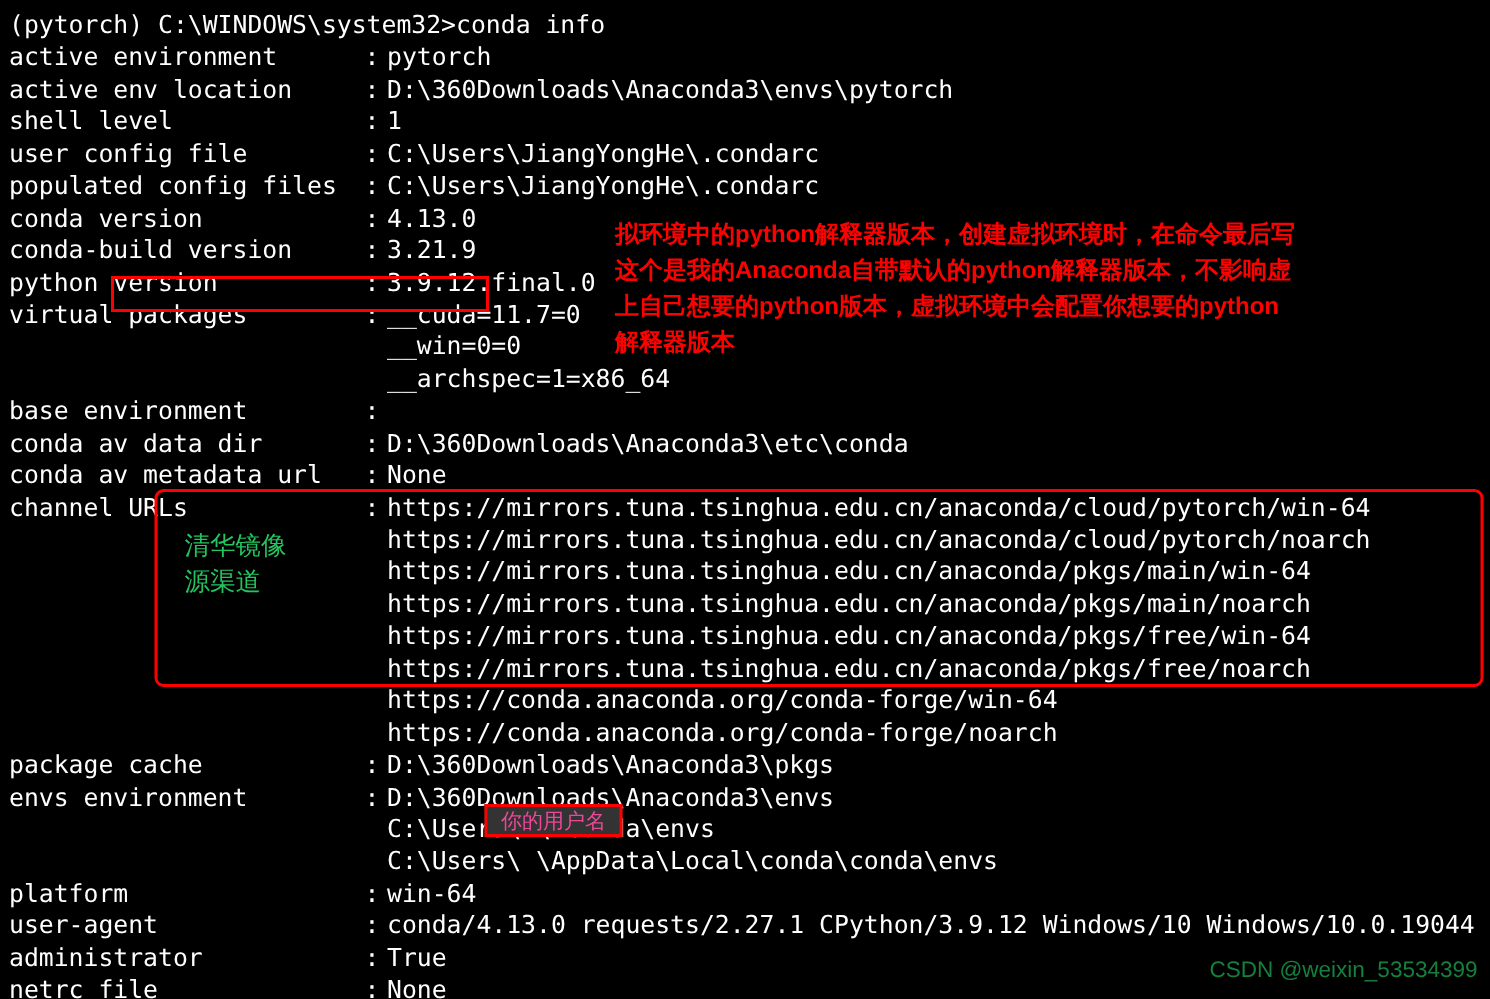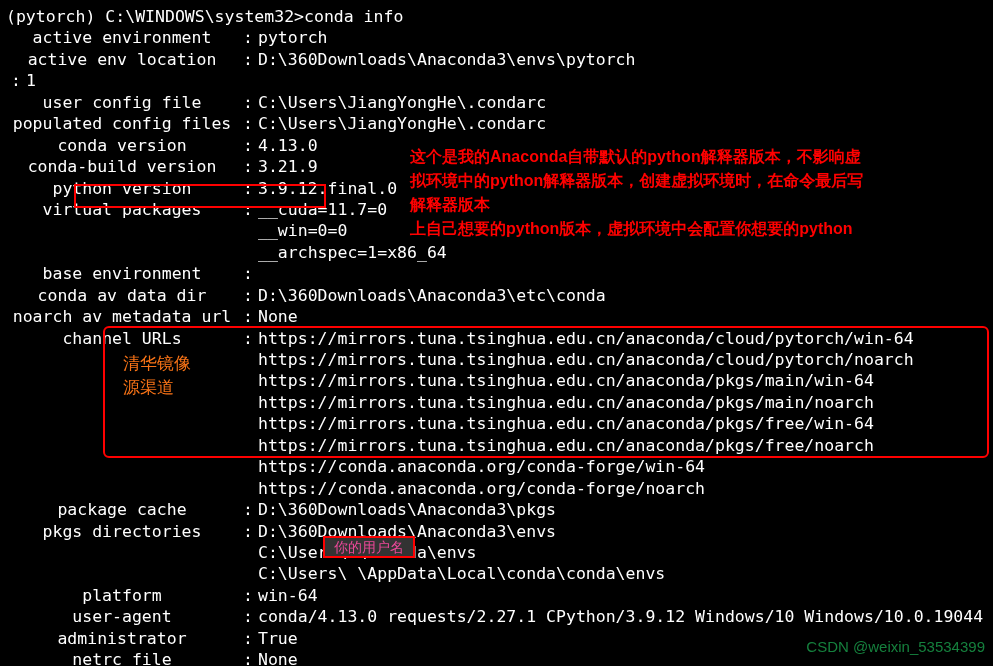--- a/index.html
+++ b/index.html
@@ -13,21 +13,21 @@
   width: 993px;
   height: 666px;
   overflow: hidden;
   position: relative;
   white-space: nowrap;
 }
 .prompt-line { margin-bottom: 0; }
 .row { display: flex; }
 .label {
   width: 232px;
-  text-align: center;
+  text-align: left;
   padding-right: 0;
   flex-shrink: 0;
 }
 .sep { width: 20px; text-align: center; flex-shrink: 0; }
 .val { }
 .indent { padding-left: 252px; }
 .annot {
   color: #ff0000;
   font-family: "Microsoft YaHei", "SimHei", sans-serif;
   font-size: 16px;
@@ -57,21 +57,21 @@
   top: 326px;
   width: 886px;
   height: 132px;
   border: 2.5px solid #ff0000;
   border-radius: 6px;
 }
 .channel-label {
   position: absolute;
   top: 24px;
   left: 18px;
-  color: #f97316;
+  color: #22c55e;
   font-family: "Microsoft YaHei", sans-serif;
   font-size: 17px;
   line-height: 1.4;
 }
 .user-mask {
   position: absolute;
   left: 323px;
   top: 536px;
   width: 92px;
   height: 22px;
@@ -93,20 +93,21 @@
     <span class="label">active environment</span>
     <span class="sep">:</span>
     <span class="val">pytorch</span>
   </div>
 <div class="row">
     <span class="label">active env location</span>
     <span class="sep">:</span>
     <span class="val">D:\360Downloads\Anaconda3\envs\pytorch</span>
   </div>
 <div class="row">
+    <span class="label">shell level</span>
     <span class="sep">:</span>
     <span class="val">1</span>
   </div>
 <div class="row">
     <span class="label">user config file</span>
     <span class="sep">:</span>
     <span class="val">C:\Users\JiangYongHe\.condarc</span>
   </div>
 <div class="row">
     <span class="label">populated config files</span>
@@ -138,21 +139,21 @@
 <div class="row">
     <span class="label">base environment</span>
     <span class="sep">:</span>
   </div>
 <div class="row">
     <span class="label">conda av data dir</span>
     <span class="sep">:</span>
     <span class="val">D:\360Downloads\Anaconda3\etc\conda</span>
   </div>
 <div class="row">
-    <span class="label">noarch av metadata url</span>
+    <span class="label">conda av metadata url</span>
     <span class="sep">:</span>
     <span class="val">None</span>
   </div>
 <div class="row">
     <span class="label">channel URLs</span>
     <span class="sep">:</span>
     <span class="val">https://mirrors.tuna.tsinghua.edu.cn/anaconda/cloud/pytorch/win-64</span>
   </div>
 <div class="indent">https://mirrors.tuna.tsinghua.edu.cn/anaconda/cloud/pytorch/noarch</div>
 <div class="indent">https://mirrors.tuna.tsinghua.edu.cn/anaconda/pkgs/main/win-64</div>
@@ -160,21 +161,21 @@
 <div class="indent">https://mirrors.tuna.tsinghua.edu.cn/anaconda/pkgs/free/win-64</div>
 <div class="indent">https://mirrors.tuna.tsinghua.edu.cn/anaconda/pkgs/free/noarch</div>
 <div class="indent">https://conda.anaconda.org/conda-forge/win-64</div>
 <div class="indent">https://conda.anaconda.org/conda-forge/noarch</div>
 <div class="row">
     <span class="label">package cache</span>
     <span class="sep">:</span>
     <span class="val">D:\360Downloads\Anaconda3\pkgs</span>
   </div>
 <div class="row">
-    <span class="label">pkgs directories</span>
+    <span class="label">envs environment</span>
     <span class="sep">:</span>
     <span class="val">D:\360Downloads\Anaconda3\envs</span>
   </div>
 <div class="indent">C:\Users\            \.conda\envs</div>
 <div class="indent">C:\Users\            \AppData\Local\conda\conda\envs</div>
 <div class="row">
     <span class="label">platform</span>
     <span class="sep">:</span>
     <span class="val">win-64</span>
   </div>
@@ -190,24 +191,24 @@
   </div>
 <div class="row">
     <span class="label">netrc file</span>
     <span class="sep">:</span>
     <span class="val">None</span>
   </div>
 
 <div class="py-box"></div>
 
 <div class="annot" style="left:410px; top:145px; width:580px;">
+  <div>拟环境中的python解释器版本，创建虚拟环境时，在命令最后写</div>
   <div>这个是我的Anaconda自带默认的python解释器版本，不影响虚</div>
-  <div>拟环境中的python解释器版本，创建虚拟环境时，在命令最后写</div>
+  <div>上自己想要的python版本，虚拟环境中会配置你想要的python</div>
   <div>解释器版本</div>
-  <div>上自己想要的python版本，虚拟环境中会配置你想要的python</div>
 </div>
 
 <div class="channel-box">
   <div class="channel-label">
     <div>清华镜像</div>
     <div>源渠道</div>
   </div>
 </div>
 
 <div class="user-mask">你的用户名</div>

